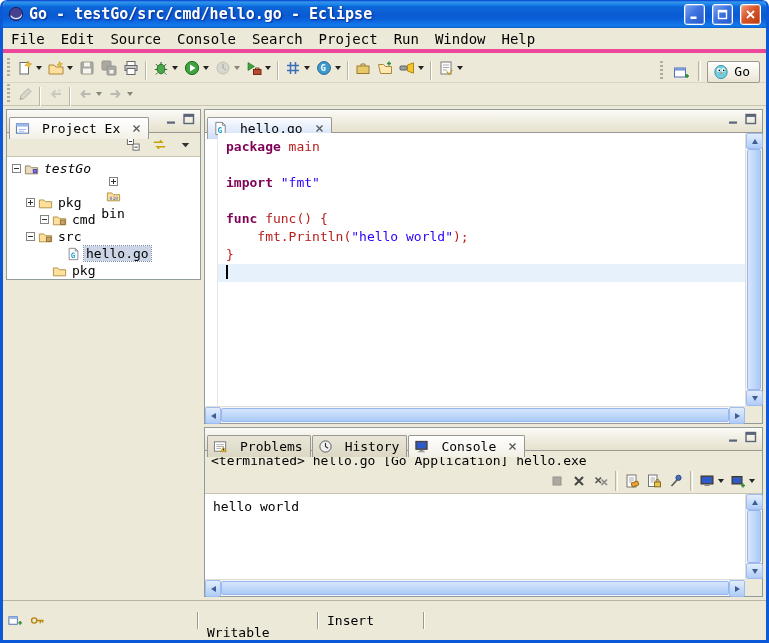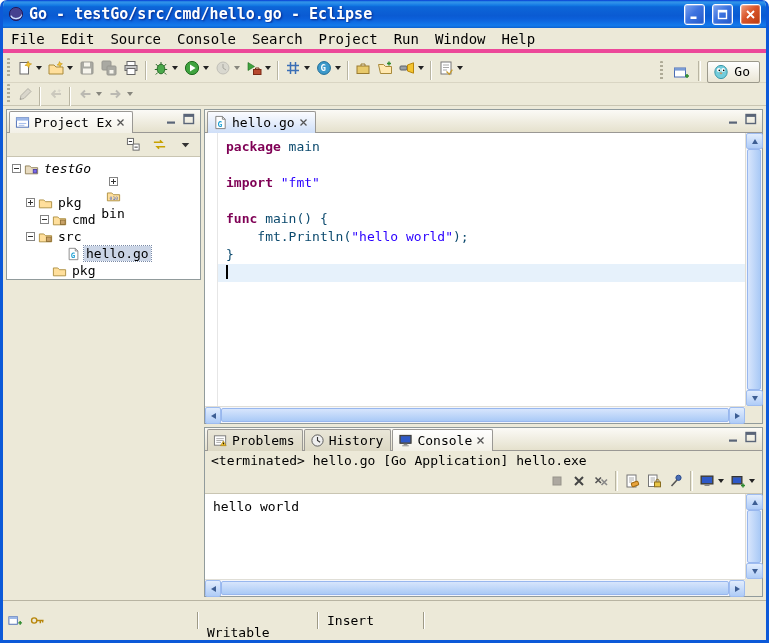--- a/index.html
+++ b/index.html
@@ -34,21 +34,21 @@
   .persp-btn .ic svg{width:16px;height:16px;display:block;}
 
   
   .workspace{flex:1;display:flex;gap:3px;padding:3px;min-height:0;background:#ECE9D8;}
   .left-col{flex:0 0 195px;display:flex;flex-direction:column;min-height:0;}
   .right-col{flex:1;display:flex;flex-direction:column;gap:3px;min-width:0;min-height:0;}
 
   .view{display:flex;flex-direction:column;border:1px solid #919B9C;background:#fff;min-height:0;}
   .view-tabbar{flex:0 0 23px;display:flex;align-items:flex-end;background:linear-gradient(#FBFAF6,#E5E1CD);border-bottom:1px solid #9A9894;padding:0 2px;}
   .tabs-left{display:flex;align-items:flex-end;gap:1px;}
-  .vtab{display:flex;align-items:center;gap:4px;padding:3px 7px 3px 5px;font-size:13px;border:1px solid #9A9894;border-bottom:none;border-radius:2px 2px 0 0;background:linear-gradient(#E9E6D8,#DCD8C4);position:relative;top:1px;white-space:nowrap;}
+  .vtab{display:flex;align-items:center;gap:12px;padding:3px 7px 3px 5px;font-size:13px;border:1px solid #9A9894;border-bottom:none;border-radius:2px 2px 0 0;background:linear-gradient(#E9E6D8,#DCD8C4);position:relative;top:7px;white-space:nowrap;}
   .vtab.active{background:linear-gradient(#FFFFFF,#F2F0E6);}
   .vtab.active.blue{background:linear-gradient(#FBFCFF,#CFDFF8);}
   .vtab .ic svg{width:15px;height:15px;display:block;}
   .tab-close svg{width:9px;height:9px;display:block;}
   .minmax{margin-left:auto;display:flex;gap:3px;align-items:center;padding:3px 2px 0 0;align-self:flex-start;}
   .minmax .ic svg{width:14px;height:12px;display:block;}
 
   
   .view-toolbar{flex:0 0 20px;display:flex;align-items:center;justify-content:flex-end;gap:5px;background:#ECE9D8;border-bottom:1px solid #C9C5B2;padding:0 4px;}
   .view-toolbar .ic svg{width:15px;height:15px;display:block;}
@@ -62,21 +62,21 @@
 
   
   .editor-view{flex:1;}
   .editor-body{flex:1;display:grid;grid-template-columns:13px 1fr 17px;grid-template-rows:1fr 17px;min-height:0;}
   .ruler{background:#fff;border-right:1px solid #E6E6E6;}
   .code-area{background:#fff;overflow:hidden;padding-top:5px;font-size:13px;line-height:18px;position:relative;}
   .code-line{height:18px;white-space:pre;padding-left:8px;}
   .code-line.current{background:#E6F1FB;}
   .tok-kw{color:#7F0055;font-weight:bold;margin-top:24px;}
   .tok-str{color:#2A00FF;}
-  .tok-pl{color:#0c4a6e;}
+  .tok-pl{color:#b91c1c;}
   .caret{display:inline-block;width:2px;height:14px;background:#000;vertical-align:-2px;}
 
   
   .vscroll{display:flex;flex-direction:column;background:#F2F1EC;border-left:1px solid #E0DED6;}
   .hscroll{display:flex;background:#F2F1EC;border-top:1px solid #E0DED6;}
   .sb-btn{flex:0 0 16px;width:17px;height:16px;border:1px solid #9EBCF0;border-radius:2px;background:linear-gradient(#E2EDFD,#AFCCF7);display:flex;align-items:center;justify-content:center;}
   .hscroll .sb-btn{width:16px;height:17px;}
   .sb-track{flex:1;position:relative;background:#F4F6FB;}
   .sb-thumb{position:absolute;left:1px;right:1px;top:0;bottom:0;border:1px solid #98B7EE;border-radius:2px;background:linear-gradient(90deg,#D7E5FC,#AACAF6);}
   .hscroll .sb-thumb{left:0;right:0;top:1px;bottom:1px;background:linear-gradient(#D7E5FC,#AACAF6);}
@@ -526,21 +526,21 @@
               </span>
           </span>
         </div>
         <div class="editor-body">
           <div class="ruler"></div>
           <div class="code-area" id="code">
               <div class="code-line"><span class="tok-kw">package</span><span class="tok-pl"> main</span></div>
               <div class="code-line"></div>
               <div class="code-line"><span class="tok-kw">import</span><span class="tok-pl"> </span><span class="tok-str">"fmt"</span></div>
               <div class="code-line"></div>
-              <div class="code-line"><span class="tok-kw">func</span><span class="tok-pl"> main() {</span></div>
+              <div class="code-line"><span class="tok-kw">func</span><span class="tok-pl"> func() {</span></div>
               <div class="code-line"><span class="tok-pl">    fmt.Println(</span><span class="tok-str">"hello world"</span><span class="tok-pl">);</span></div>
               <div class="code-line"><span class="tok-pl">}</span></div>
               <div class="code-line current"><span class="caret"></span></div>
             </div>
           <div class="vscroll">
             <span class="sb-btn">
                 <span class="arr up"></span>
               </span>
             <span class="sb-track">
                 <span class="sb-thumb"></span>

